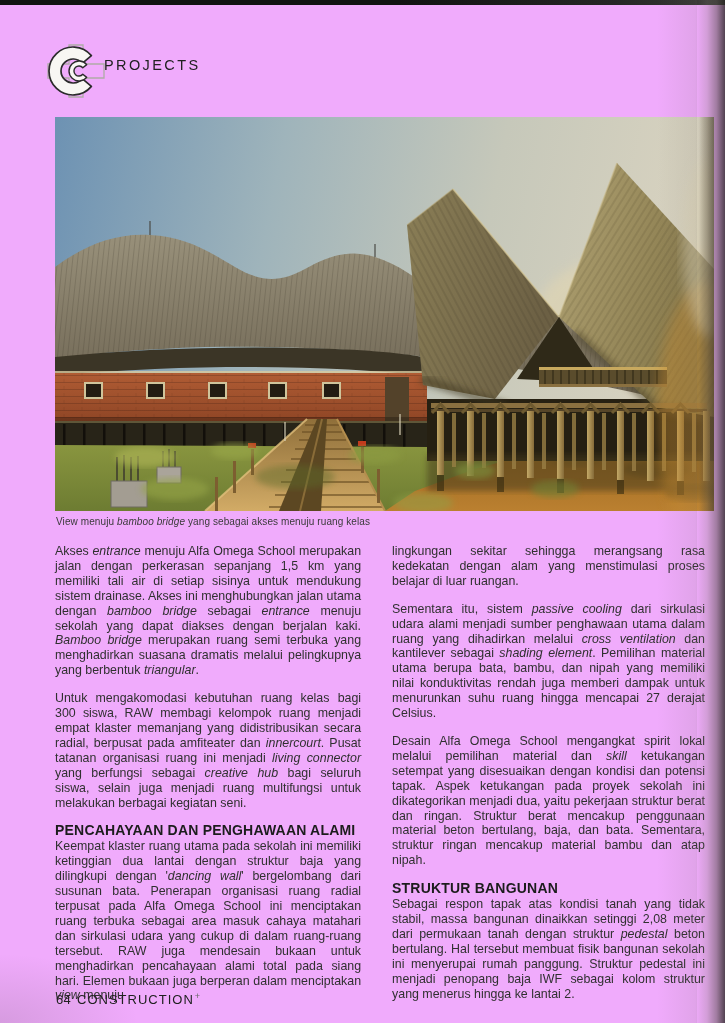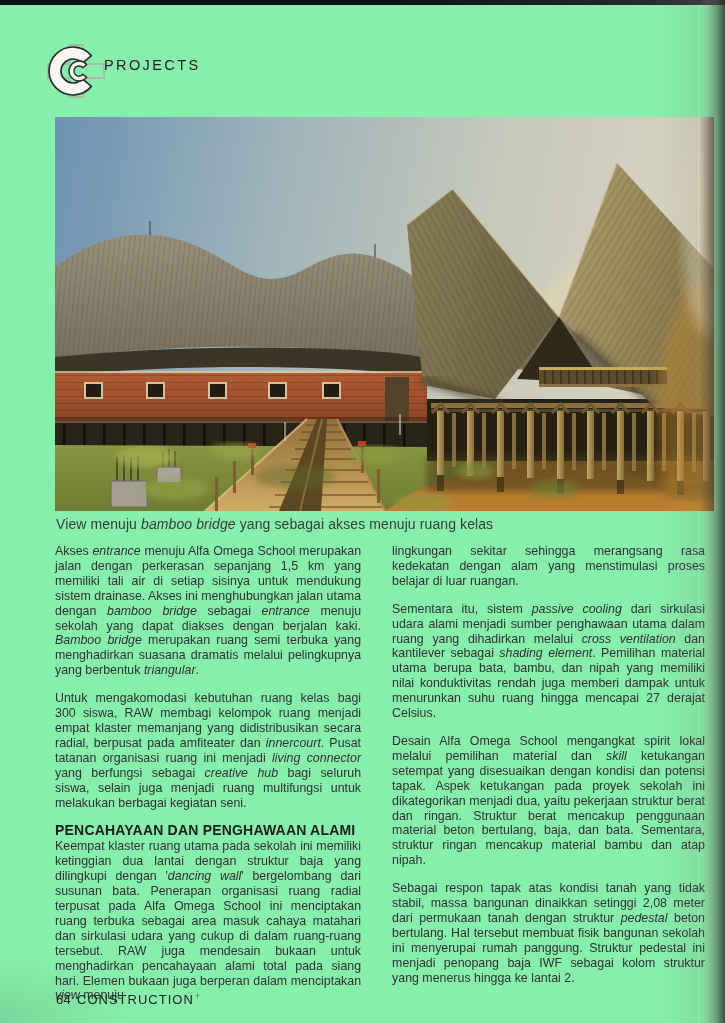--- a/index.html
+++ b/index.html
@@ -1,33 +1,33 @@
 <!DOCTYPE html>
 <html><head>
 <meta charset="utf-8">
 <style>
   html,body{margin:0;padding:0;background:#e9e7e2;}
-  .page{position:relative;width:725px;height:1023px;background:#86efac;overflow:hidden;
+  .page{position:relative;width:725px;height:1023px;background:#f0abfc;overflow:hidden;
         font-family:"Liberation Sans",sans-serif;color:#2f2f2f;}
   .top-strip{position:absolute;top:0;left:0;width:100%;height:5px;
         background:linear-gradient(to right,#121212 55%,#262626 85%,#3a3a38);}
   .edge-right{position:absolute;top:0;right:0;width:30px;height:100%;z-index:60;pointer-events:none;
         background:linear-gradient(to right,rgba(124,118,108,0) 0%,rgba(124,118,108,0.25) 40%,
         rgba(82,77,70,0.5) 72%,rgba(38,36,32,0.78) 100%);}
   .edge-soft{position:absolute;top:0;right:28px;width:40px;height:100%;z-index:59;pointer-events:none;
         background:linear-gradient(to right,rgba(110,105,96,0) 0%,rgba(110,105,96,0.12) 100%);}
   .corner-shadow{position:absolute;left:0;bottom:0;width:140px;height:70px;pointer-events:none;
         background:radial-gradient(ellipse at 0% 100%,rgba(60,58,52,0.14),rgba(60,58,52,0) 70%);}
   .header{position:absolute;left:46px;top:42px;height:60px;}
   .logo{position:absolute;left:0;top:0;}
   .section-label{position:absolute;left:58px;top:15px;font-size:14.5px;letter-spacing:2.4px;
         color:#212121;font-weight:500;white-space:nowrap;}
   .photo{position:absolute;left:55px;top:117px;width:659px;height:394px;}
   .photo svg{display:block;}
-  .caption{position:absolute;left:56px;top:516px;font-size:14px;color:#3a3a3a;letter-spacing:.1px;}
+  .caption{position:absolute;left:56px;top:516px;font-size:10px;color:#3a3a3a;letter-spacing:.1px;}
   .caption i{font-style:italic;}
   .article{position:absolute;left:55px;top:544px;width:650px;display:flex;gap:31px;}
   .col{width:311px;}
   .col-r{width:318px;}
   .col p{margin:0 0 13px 0;font-size:12.4px;line-height:14.9px;text-align:justify;
         color:#303030;}
   .col h3{margin:1px 0 1px 0;font-size:14px;line-height:15px;color:#1c1c1c;
         font-weight:bold;letter-spacing:.2px;}
   .col i{font-style:italic;}
   .footer{position:absolute;left:56px;top:991px;font-size:13px;color:#202020;}
@@ -331,20 +331,21 @@
     <div class="col">
         <p>Akses <i>entrance</i> menuju Alfa Omega School merupakan jalan dengan perkerasan sepanjang 1,5 km yang memiliki tali air di setiap sisinya untuk mendukung sistem drainase. Akses ini menghubungkan jalan utama dengan <i>bamboo bridge</i> sebagai <i>entrance</i> menuju sekolah yang dapat diakses dengan berjalan kaki. <i>Bamboo bridge</i> merupakan ruang semi terbuka yang menghadirkan suasana dramatis melalui pelingkupnya yang berbentuk <i>triangular</i>.</p>
         <p>Untuk mengakomodasi kebutuhan ruang kelas bagi 300 siswa, RAW membagi kelompok ruang menjadi empat klaster memanjang yang didistribusikan secara radial, berpusat pada amfiteater dan <i>innercourt</i>. Pusat tatanan organisasi ruang ini menjadi <i>living connector</i> yang berfungsi sebagai <i>creative hub</i> bagi seluruh siswa, selain juga menjadi ruang multifungsi untuk melakukan berbagai kegiatan seni.</p>
         <h3>PENCAHAYAAN DAN PENGHAWAAN ALAMI</h3>
         <p>Keempat klaster ruang utama pada sekolah ini memiliki ketinggian dua lantai dengan struktur baja yang dilingkupi dengan '<i>dancing wall</i>' bergelombang dari susunan bata. Penerapan organisasi ruang radial terpusat pada Alfa Omega School ini menciptakan ruang terbuka sebagai area masuk cahaya matahari dan sirkulasi udara yang cukup di dalam ruang-ruang tersebut. RAW juga mendesain bukaan untuk menghadirkan pencahayaan alami total pada siang hari. Elemen bukaan juga berperan dalam menciptakan <i>view</i> menuju</p>
       </div>
     <div class="col col-r">
         <p>lingkungan sekitar sehingga merangsang rasa kedekatan dengan alam yang menstimulasi proses belajar di luar ruangan.</p>
         <p>Sementara itu, sistem <i>passive cooling</i> dari sirkulasi udara alami menjadi sumber penghawaan utama dalam ruang yang dihadirkan melalui <i>cross ventilation</i> dan kantilever sebagai <i>shading element</i>. Pemilihan material utama berupa bata, bambu, dan nipah yang memiliki nilai konduktivitas rendah juga memberi dampak untuk menurunkan suhu ruang hingga mencapai 27 derajat Celsius.</p>
         <p>Desain Alfa Omega School mengangkat spirit lokal melalui pemilihan material dan <i>skill</i> ketukangan setempat yang disesuaikan dengan kondisi dan potensi tapak. Aspek ketukangan pada proyek sekolah ini dikategorikan menjadi dua, yaitu pekerjaan struktur berat dan ringan. Struktur berat mencakup penggunaan material beton bertulang, baja, dan bata. Sementara, struktur ringan mencakup material bambu dan atap nipah.</p>
+        <h3>STRUKTUR BANGUNAN</h3>
         <p>Sebagai respon tapak atas kondisi tanah yang tidak stabil, massa bangunan dinaikkan setinggi 2,08 meter dari permukaan tanah dengan struktur <i>pedestal</i> beton bertulang. Hal tersebut membuat fisik bangunan sekolah ini menyerupai rumah panggung. Struktur pedestal ini menjadi penopang baja IWF sebagai kolom struktur yang menerus hingga ke lantai 2.</p>
       </div>
   </div>
 
   <div class="footer">
     <span class="pgnum">64</span><span class="mag">CONSTRUCTION</span><sup>+</sup>
   </div>
 
   <div class="edge-soft"></div>
   <div class="edge-right"></div>

